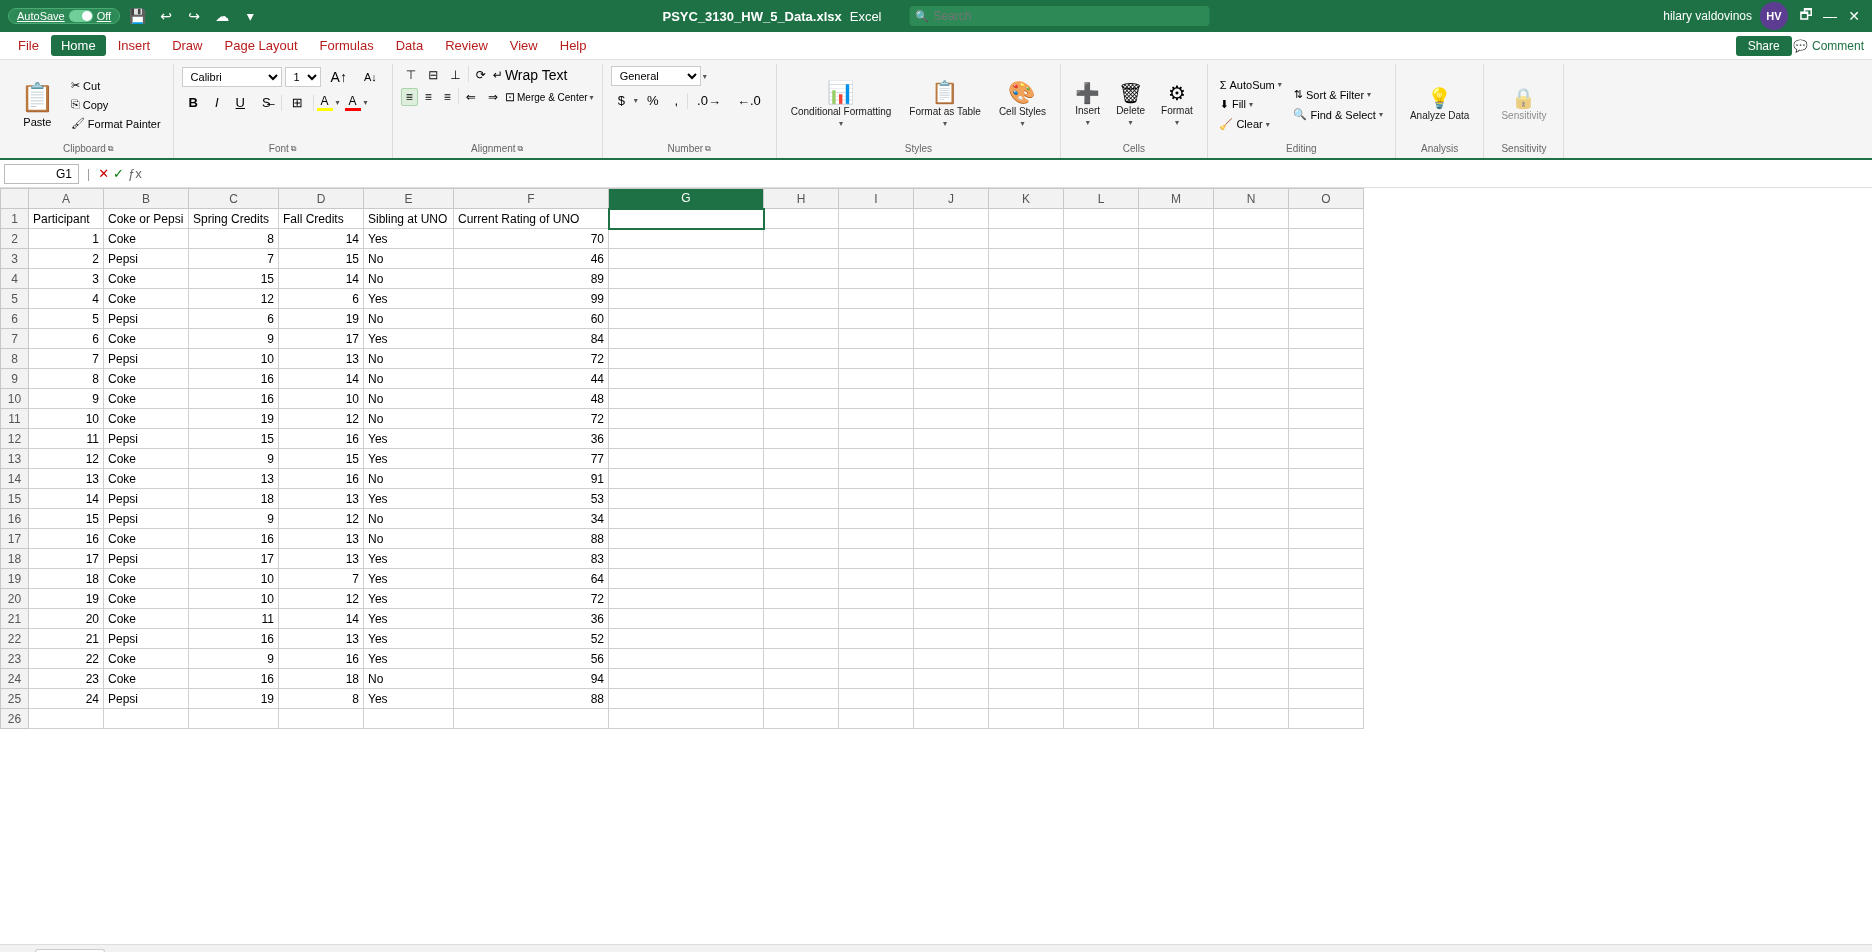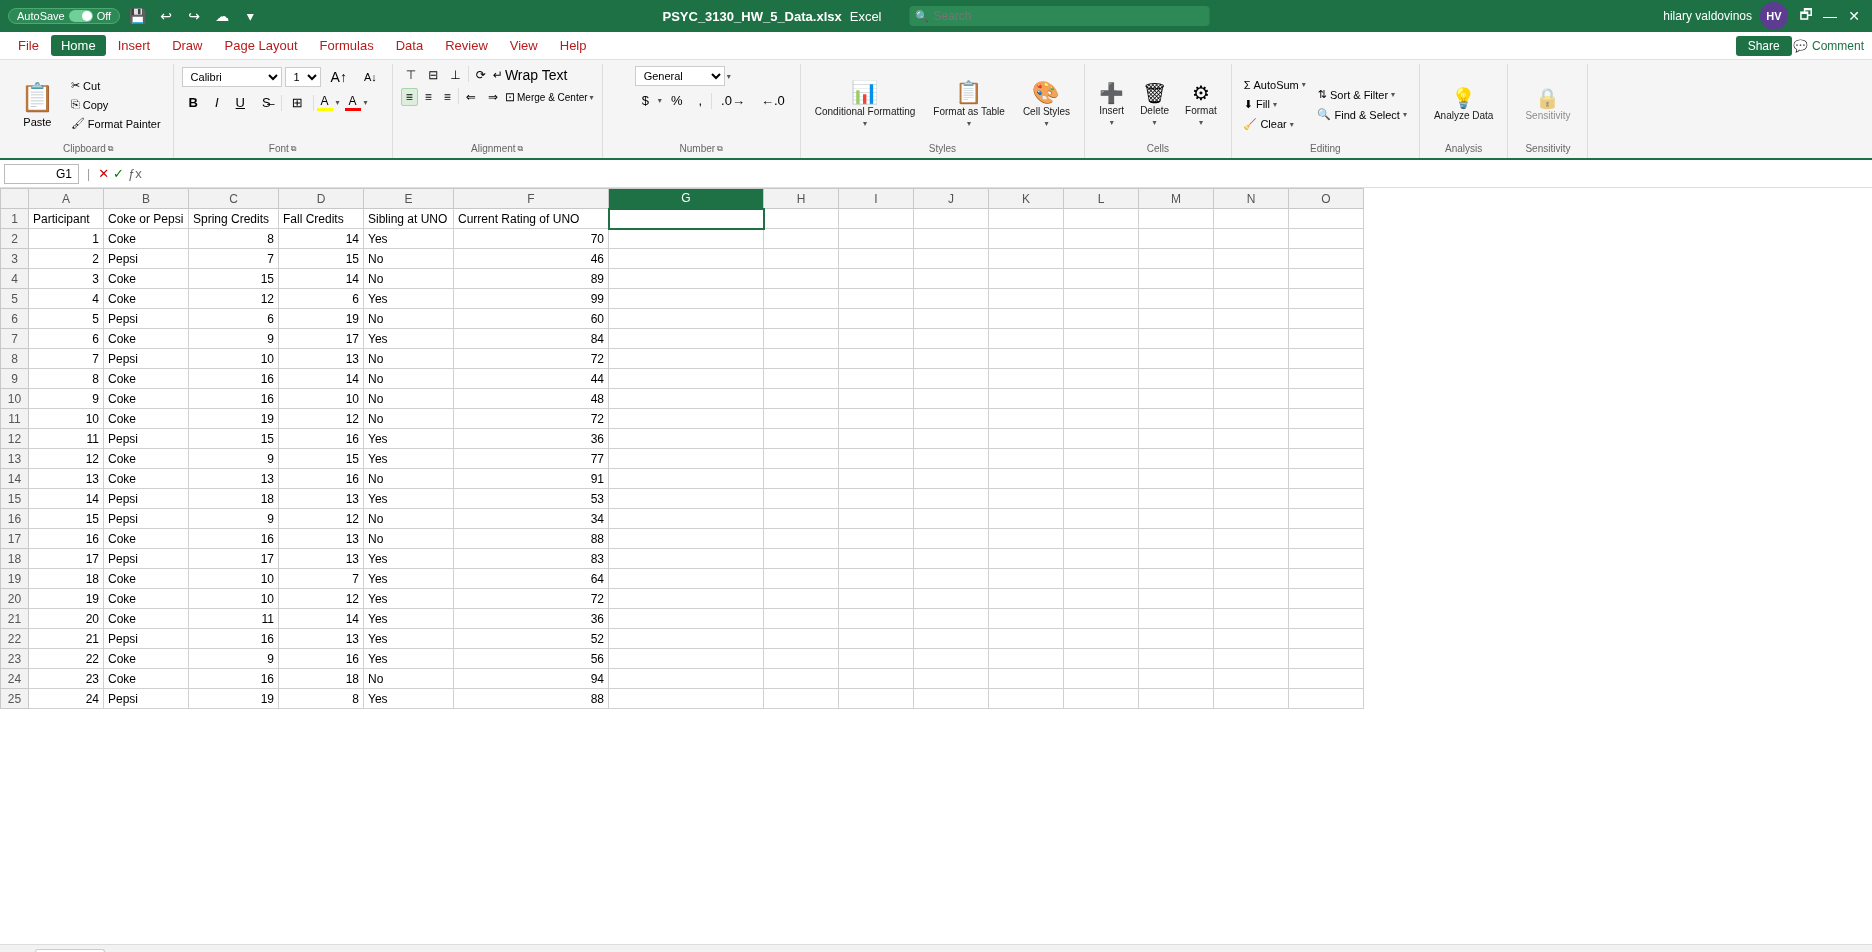--- a/index.html
+++ b/index.html
@@ -11,21 +11,21 @@
       color: #fff;
       height: 32px;
       display: flex;
       align-items: center;
       padding: 0 8px;
       justify-content: space-between;
     }
     #title-bar .left { display: flex; align-items: center; gap: 8px; }
     #title-bar .center { display: flex; align-items: center; gap: 8px; position: absolute; left: 50%; transform: translateX(-50%); }
     #title-bar .right { display: flex; align-items: center; gap: 8px; }
-    .autosave-btn { background: #2d8a57; border: 1px solid #4aaa72; color: #fff; border-radius: 10px; padding: 1px 8px; font-size: 11px; cursor: pointer; display: flex; align-items: flex-start; gap: 4px; }
+    .autosave-btn { background: #2d8a57; border: 1px solid #4aaa72; color: #fff; border-radius: 10px; padding: 1px 8px; font-size: 11px; cursor: pointer; display: flex; align-items: flex-start; gap: 4px; text-decoration: underline; }
     .toggle-on { background: #6fcf97; border-radius: 8px; width: 24px; height: 12px; display: inline-block; position: relative; }
     .toggle-on::after { content: ''; position: absolute; right: 1px; top: 1px; width: 10px; height: 10px; background: #fff; border-radius: 50%; }
     .title-icon { width: 20px; height: 20px; display: inline-flex; align-items: center; justify-content: center; cursor: pointer; font-size: 14px; }
     .search-box { background: #2d8a57; border: none; border-radius: 4px; color: #fff; padding: 3px 24px 3px 24px; font-size: 12px; width: 300px; outline: none; }
     .search-wrapper { position: relative; }
     .search-icon-inner { position: absolute; left: 6px; top: 50%; transform: translateY(-50%); color: #a0d4b8; font-size: 11px; }
     .win-controls { display: flex; gap: 4px; }
 
     
     #menu-bar {
@@ -336,21 +336,21 @@
         </span>
       </div>
     </div>
     <div class="ribbon-group-label">
       <span>Alignment</span>
       <span class="expand-icon">⧉</span>
     </div>
   </div>
 
   <div class="ribbon-group" style="flex-direction:column; min-width:100px;">
-    <div style="display:flex;flex-direction:column;gap:4px;flex:1;margin-left:24px;">
+    <div style="display:flex;flex-direction:column;gap:4px;flex:1;">
       <div style="display:flex;align-items:center;gap:2px;">
         <select class="num-format-select"><option>General</option></select>
         <span class="dropdown-arrow">▾</span>
       </div>
       <div style="display:flex;gap:2px;align-items:center;">
         <span class="fmt-btn">$</span>
         <span class="dropdown-arrow">▾</span>
         <span class="fmt-btn">%</span>
         <span class="fmt-btn">,</span>
         <span style="width:1px;height:16px;background:#ddd;"></span>
@@ -970,20 +970,38 @@
             <td></td>
             <td></td>
             <td></td>
             <td></td>
             <td></td>
             <td></td>
             <td></td>
             <td></td>
             <td></td>
           </tr>
+          <tr>
+            <th class="row-num">26</th>
+            <td></td>
+            <td></td>
+            <td></td>
+            <td></td>
+            <td></td>
+            <td></td>
+            <td></td>
+            <td></td>
+            <td></td>
+            <td></td>
+            <td></td>
+            <td></td>
+            <td></td>
+            <td></td>
+            <td></td>
+          </tr>
         </tbody>
     </table>
   </div>
 </div>
 
 <div id="sheet-tabs">
   <span class="add-sheet-btn">+</span>
   <div class="sheet-tab active">Sheet1</div>
 </div>
 

